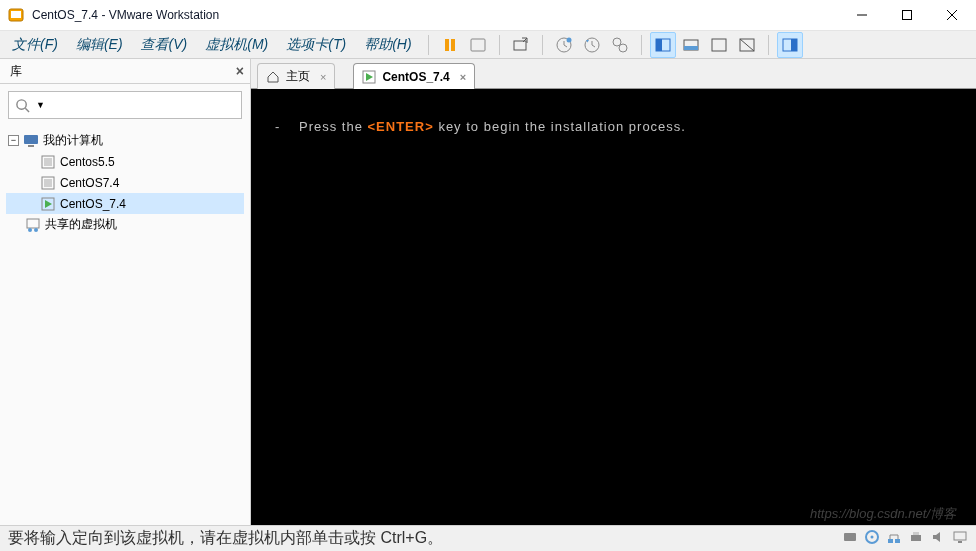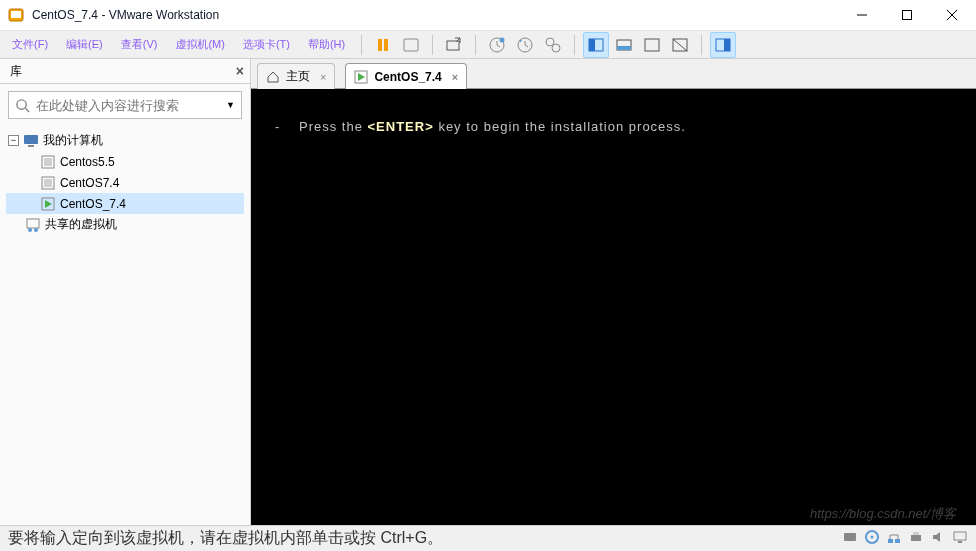--- a/index.html
+++ b/index.html
@@ -8,21 +8,21 @@
     
     .titlebar { height: 31px; display: flex; align-items: center; padding: 0 2px 0 8px; background: #fff; border-bottom: 1px solid #e5e5e5; }
     .titlebar .app-icon { width: 16px; height: 16px; margin-right: 8px; }
     .titlebar .title { font-size: 12px; color: #0f172a; flex: 1; }
     .win-controls { display: flex; }
     .win-btn { width: 45px; height: 29px; display: flex; align-items: center; justify-content: center; font-size: 10px; color: #000; }
     .win-btn svg { width: 10px; height: 10px; }
 
     
     .menubar { height: 28px; display: flex; align-items: center; background: #f0f0f0; border-bottom: 1px solid #d0d0d0; padding: 0 4px; gap: 2px; }
-    .menu-item { font-size: 11px; color: #8b5cf6; padding: 4px 8px; white-space: nowrap; }
+    .menu-item { font-size: 14px; color: #0c4a6e; padding: 4px 8px; white-space: nowrap; font-style: italic; }
     .toolbar-sep { width: 1px; height: 20px; background: #c8c8c8; margin: 0 6px; }
     .toolbar-btn { width: 26px; height: 26px; display: flex; align-items: center; justify-content: center; border-radius: 2px; }
     .toolbar-btn.active { background: #cce8ff; border: 1px solid #99d1ff; }
     .toolbar-btn svg { width: 18px; height: 18px; }
     .toolbar-group { display: flex; align-items: center; gap: 2px; }
 
     
     .main { display: flex; height: 466px; }
 
     
@@ -39,30 +39,30 @@
     .tree-node { display: flex; align-items: center; height: 21px; padding-left: 2px; gap: 4px; }
     .tree-toggle { width: 11px; height: 11px; border: 1px solid #888; display: flex; align-items: center; justify-content: center; font-size: 9px; line-height: 1; cursor: pointer; background: #fff; }
     .tree-spacer { width: 13px; }
     .tree-icon { width: 16px; height: 16px; display: flex; align-items: center; justify-content: center; }
     .tree-child { padding-left: 34px; }
     .tree-child.selected { background: #d0e8ff; }
     .tree-second { padding-left: 2px; }
 
     
     .content { flex: 1; display: flex; flex-direction: column; background: #fff; }
-    .tabs { height: 30px; display: flex; align-items: flex-end; background: #f0f0f0; padding: 0 6px; gap: 8px; border-bottom: 1px solid #999; }
+    .tabs { height: 30px; display: flex; align-items: flex-end; background: #f0f0f0; padding: 0 6px; gap: 16px; border-bottom: 1px solid #999; }
     .tab { height: 26px; display: flex; align-items: center; padding: 0 8px; gap: 6px; font-size: 12px; border: 1px solid #c0c0c0; border-bottom: none; background: #f3f3f3; border-radius: 4px 4px 0 0; margin-right: 2px; position: relative; top: 1px; }
     .tab.active { background: #fff; font-weight: bold; border-color: #999; z-index: 2; }
     .tab-close { font-size: 11px; color: #888; margin-left: 4px; }
     .tab svg { width: 14px; height: 14px; }
 
     .console { flex: 1; background: #000; padding: 30px 24px; font-family: "Courier New", monospace; font-size: 13px; }
     .console-line { letter-spacing: 1px; }
     .console-white { color: #c0c0c0; }
-    .console-blue { color: #fef9c3; font-weight: bold; }
+    .console-blue { color: #f97316; font-weight: bold; }
     .console-dash { color: #c0c0c0; margin-right: 14px; }
 
     
     .statusbar { height: 26px; display: flex; align-items: center; justify-content: space-between; padding: 0 8px; background: #f0f0f0; border-top: 1px solid #d0d0d0; font-size: 16px; color: #333; }
     .status-icons { display: flex; gap: 6px; align-items: center; }
     .status-icons svg { width: 16px; height: 16px; }
 
     
     .watermark { position: absolute; right: 20px; bottom: 28px; color: rgba(180,180,180,0.35); font-size: 13px; pointer-events: none; font-style: italic; }
   </style>
@@ -196,21 +196,20 @@
   <div class="sidebar">
     <div class="sidebar-header">
       <span class="sidebar-title">库</span>
       <span class="sidebar-close">×</span>
     </div>
     <div class="search-box">
       <svg viewBox="0 0 16 16">
           <circle cx="7" cy="7" r="5" fill="none" stroke="#888" stroke-width="1.5"></circle>
           <line x1="11" y1="11" x2="15" y2="15" stroke="#888" stroke-width="1.5"></line>
         </svg>
-      <input type="text" placeholder="在此处键入内容进行搜索" style="">
       <span class="dropdown-arrow">▼</span>
     </div>
     <div class="tree">
       <div class="tree-node">
         <span class="tree-toggle">−</span>
         <span class="tree-icon">
             <svg viewBox="0 0 16 16">
               <rect x="1" y="2" width="14" height="9" rx="1" fill="#4a7ab5"></rect>
               <rect x="5" y="12" width="6" height="2" fill="#888"></rect>
             </svg>

